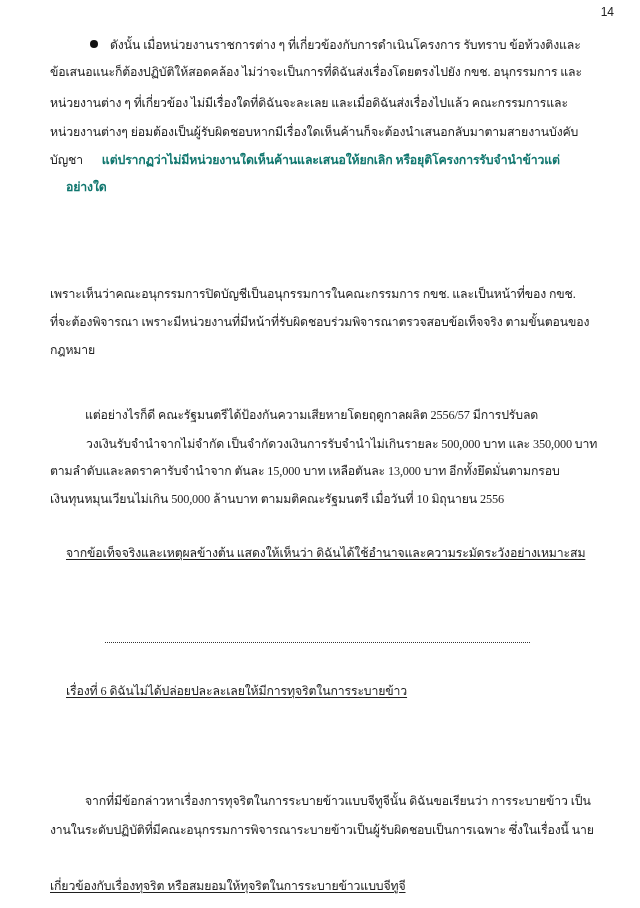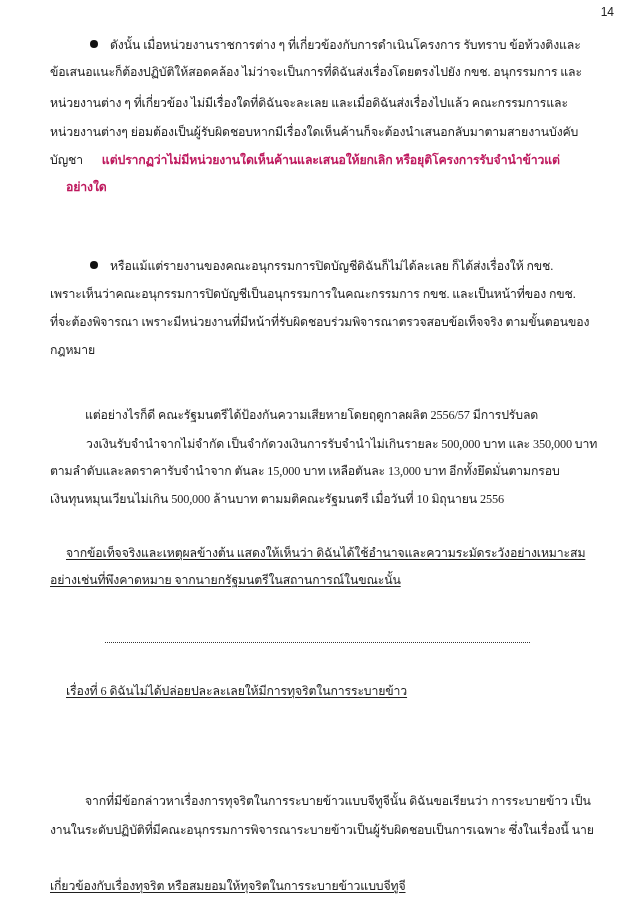--- a/index.html
+++ b/index.html
@@ -31,21 +31,21 @@
     .line {
       position: absolute;
       left: 50px;
       white-space: nowrap;
       font-size: 12.3px;
       line-height: 16px;
       font-family: Liberation Serif, serif;
       letter-spacing: -0.15px;
       color: #1f1f1f;
     }
-    .bold { font-weight: bold; color: #be185d; padding-left: 16px; }
+    .bold { font-weight: bold; color: #0f766e; padding-left: 16px; }
     .u { text-decoration: underline; text-underline-offset: 2px; }
     .bullet {
       display: inline-block;
       width: 8px; height: 8px;
       border-radius: 50%;
       background: #111;
       margin-right: 12px;
       vertical-align: 1px;
     }
     .dotted {
@@ -68,34 +68,30 @@
     <span class="bullet"></span><span>ดังนั้น เมื่อหน่วยงานราชการต่าง ๆ ที่เกี่ยวข้องกับการดำเนินโครงการ รับทราบ ข้อท้วงติงและ</span>
   </div>
   <div class="line" style="top:64px;">ข้อเสนอแนะก็ต้องปฏิบัติให้สอดคล้อง  ไม่ว่าจะเป็นการที่ดิฉันส่งเรื่องโดยตรงไปยัง กขช. อนุกรรมการ และ</div>
   <div class="line" style="top:95px;">หน่วยงานต่าง ๆ ที่เกี่ยวข้อง  ไม่มีเรื่องใดที่ดิฉันจะละเลย และเมื่อดิฉันส่งเรื่องไปแล้ว คณะกรรมการและ</div>
   <div class="line" style="top:124px;">หน่วยงานต่างๆ ย่อมต้องเป็นผู้รับผิดชอบหากมีเรื่องใดเห็นค้านก็จะต้องนำเสนอกลับมาตามสายงานบังคับ</div>
   <div class="line" style="top:152px;">
     <span>บัญชา </span><span class="bold">แต่ปรากฏว่าไม่มีหน่วยงานใดเห็นค้านและเสนอให้ยกเลิก หรือยุติโครงการรับจำนำข้าวแต่</span>
   </div>
   <div class="line bold" style="top:179px;">อย่างใด</div>
 
-  <div class="line" style="top:258px; left:90px;">
-    <span class="bullet"></span><span>หรือแม้แต่รายงานของคณะอนุกรรมการปิดบัญชีดิฉันก็ไม่ได้ละเลย ก็ได้ส่งเรื่องให้ กขช.</span>
-  </div>
   <div class="line" style="top:286px;">เพราะเห็นว่าคณะอนุกรรมการปิดบัญชีเป็นอนุกรรมการในคณะกรรมการ กขช. และเป็นหน้าที่ของ กขช.</div>
   <div class="line" style="top:314px;">ที่จะต้องพิจารณา เพราะมีหน่วยงานที่มีหน้าที่รับผิดชอบร่วมพิจารณาตรวจสอบข้อเท็จจริง ตามขั้นตอนของ</div>
   <div class="line" style="top:342px;">กฎหมาย</div>
 
   <div class="line" style="top:407px; left:85px;text-align:center;">แต่อย่างไรก็ดี คณะรัฐมนตรีได้ป้องกันความเสียหายโดยฤดูกาลผลิต 2556/57 มีการปรับลด</div>
   <div class="line" style="top:436px;margin-left:36px;">วงเงินรับจำนำจากไม่จำกัด  เป็นจำกัดวงเงินการรับจำนำไม่เกินรายละ 500,000 บาท และ 350,000 บาท</div>
   <div class="line" style="top:463px;">ตามลำดับและลดราคารับจำนำจาก ตันละ 15,000 บาท เหลือตันละ 13,000 บาท  อีกทั้งยึดมั่นตามกรอบ</div>
   <div class="line" style="top:491px;">เงินทุนหมุนเวียนไม่เกิน 500,000 ล้านบาท ตามมติคณะรัฐมนตรี เมื่อวันที่ 10 มิถุนายน 2556</div>
 
   <div class="line u" style="top:545px; left:66px;">จากข้อเท็จจริงและเหตุผลข้างต้น แสดงให้เห็นว่า ดิฉันได้ใช้อำนาจและความระมัดระวังอย่างเหมาะสม</div>
-  <div class="line u" style="top:572px;">อย่างเช่นที่พึงคาดหมาย  จากนายกรัฐมนตรีในสถานการณ์ในขณะนั้น</div>
 
   <div class="dotted"></div>
 
   <div class="line u" style="top:683px; left:66px;">เรื่องที่ 6  ดิฉันไม่ได้ปล่อยปละละเลยให้มีการทุจริตในการระบายข้าว</div>
 
   <div class="line" style="top:793px; left:85px;">จากที่มีข้อกล่าวหาเรื่องการทุจริตในการระบายข้าวแบบจีทูจีนั้น ดิฉันขอเรียนว่า การระบายข้าว เป็น</div>
   <div class="line" style="top:822px;">งานในระดับปฏิบัติที่มีคณะอนุกรรมการพิจารณาระบายข้าวเป็นผู้รับผิดชอบเป็นการเฉพาะ ซึ่งในเรื่องนี้ นาย</div>
   <div class="line u" style="top:878px;">เกี่ยวข้องกับเรื่องทุจริต  หรือสมยอมให้ทุจริตในการระบายข้าวแบบจีทูจี</div>
 
 </div>

